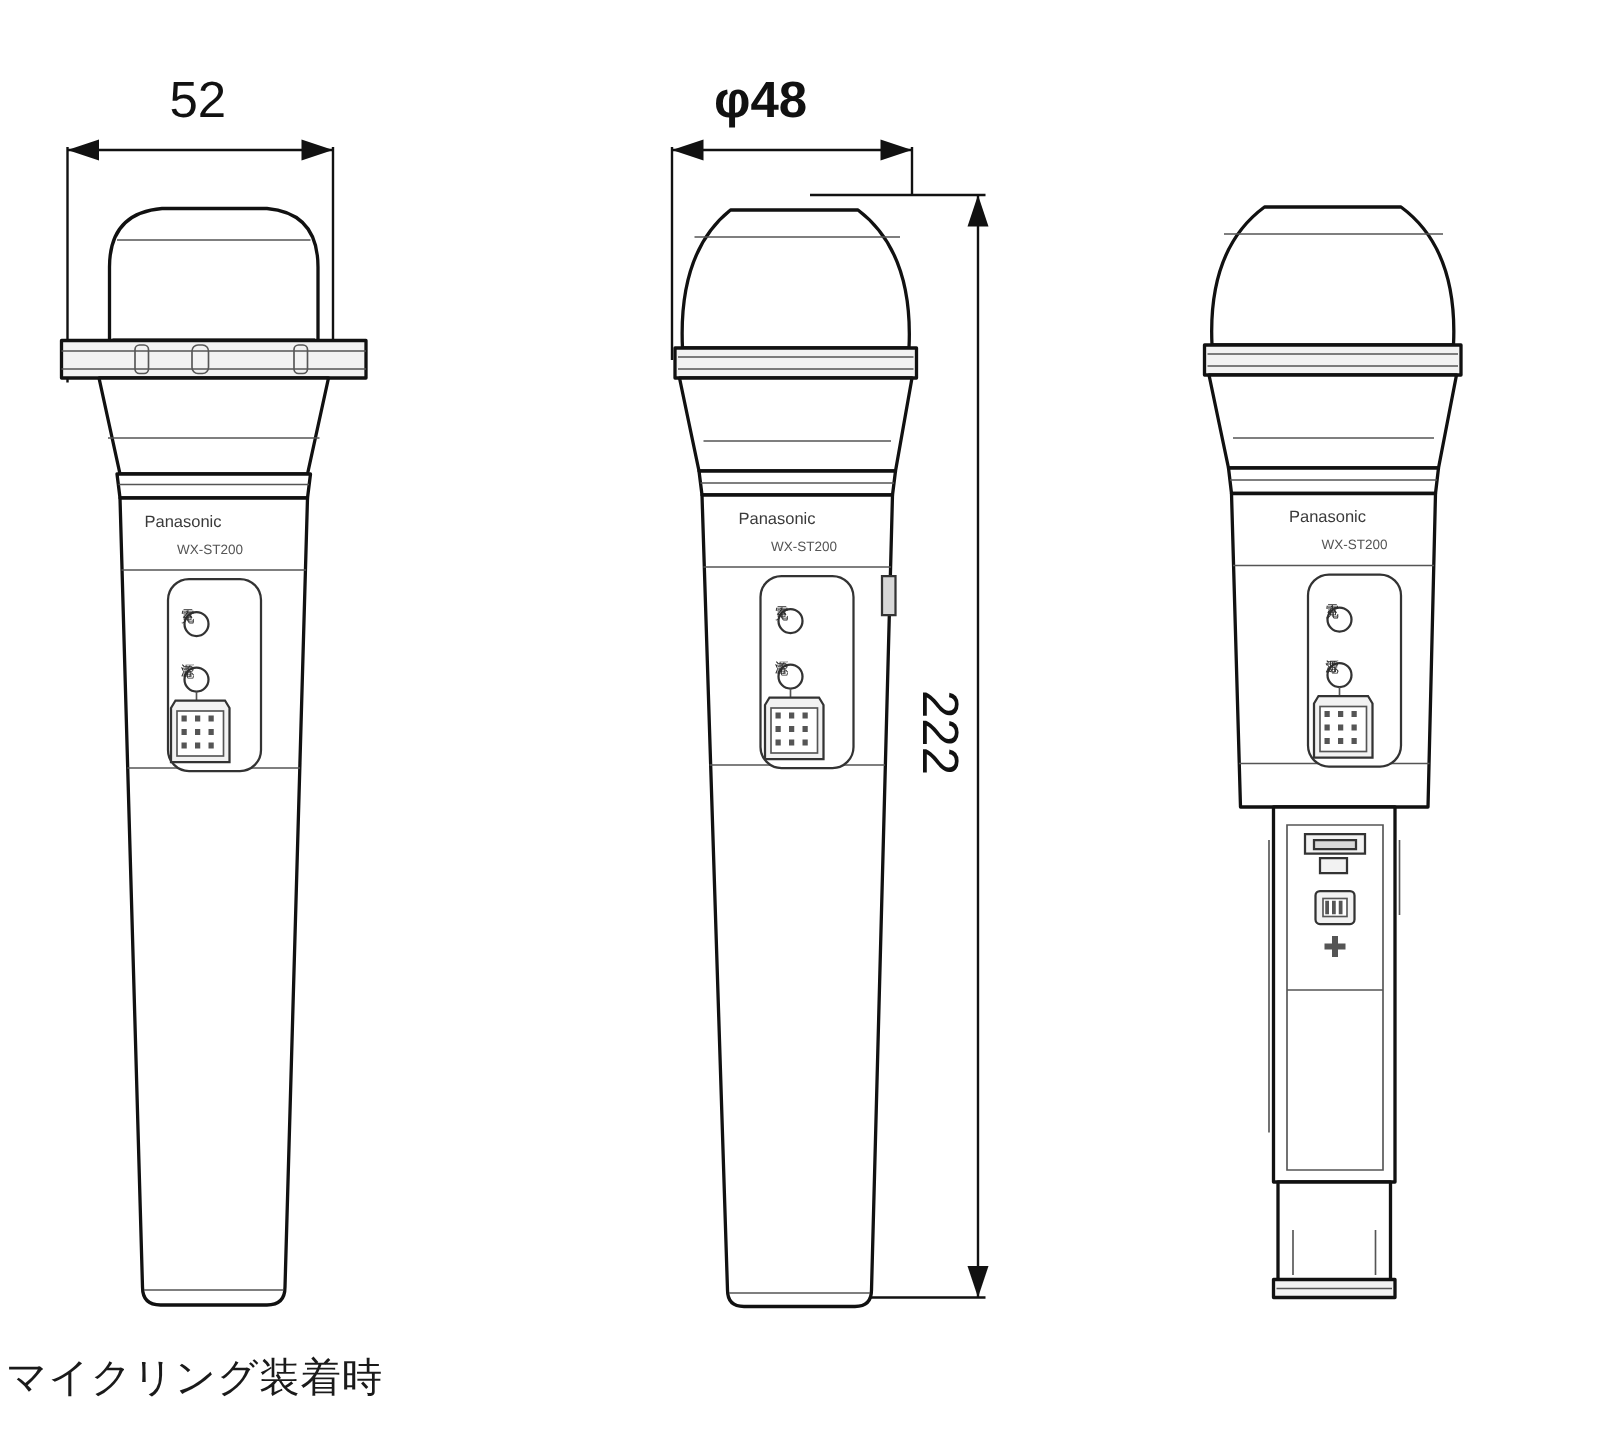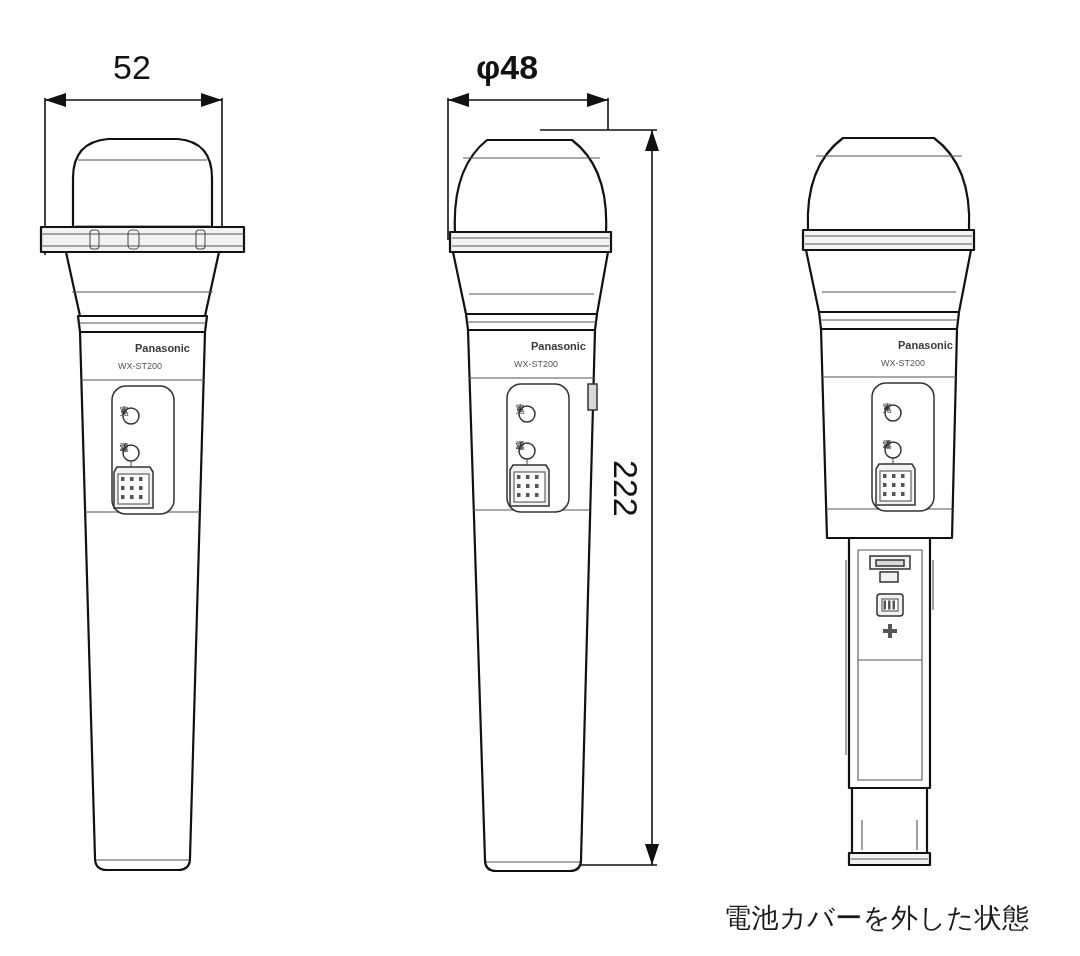--- a/index.html
+++ b/index.html
@@ -36,25 +36,24 @@
   #dim-222{
     left:645px;top:440px;
     transform:rotate(90deg);
     transform-origin:left top;
     font-size:34px;
   }
 
   .brandtext{
     position:absolute;
     font-family:"Liberation Sans","DejaVu Sans",sans-serif;
-    font-weight:bold;
+    font-weight:normal;
     color:#3a3a3a;
     white-space:nowrap;
-    text-align:right;
-    padding-left:28px;
+    text-align:center;
   }
   .modeltext{
     position:absolute;
     font-family:"Liberation Sans","DejaVu Sans",sans-serif;
     color:#555;
     white-space:nowrap;
     text-align:right;
   }
   .panellabel{
     position:absolute;
@@ -299,15 +298,15 @@
   <div class="brandtext" id="m2-brand">Panasonic</div>
   <div class="modeltext" id="m2-model">WX-ST200</div>
   <div class="panellabel" id="m2-lbl-charge">充電</div>
   <div class="panellabel" id="m2-lbl-power">電源</div>
 
   <div class="brandtext" id="m3-brand">Panasonic</div>
   <div class="modeltext" id="m3-model">WX-ST200</div>
   <div class="panellabel" id="m3-lbl-charge">充電</div>
   <div class="panellabel" id="m3-lbl-power">電源</div>
 
-  <div class="caption" id="caption-right">電池カバーを外した状態</div>
+  <div class="caption" id="caption-left">マイクリング装着時</div>
 
 </div>
 
 </body></html>

